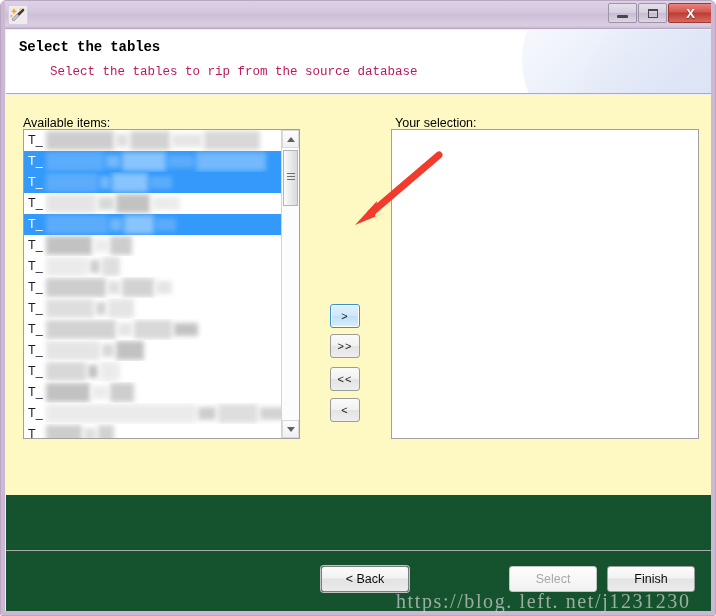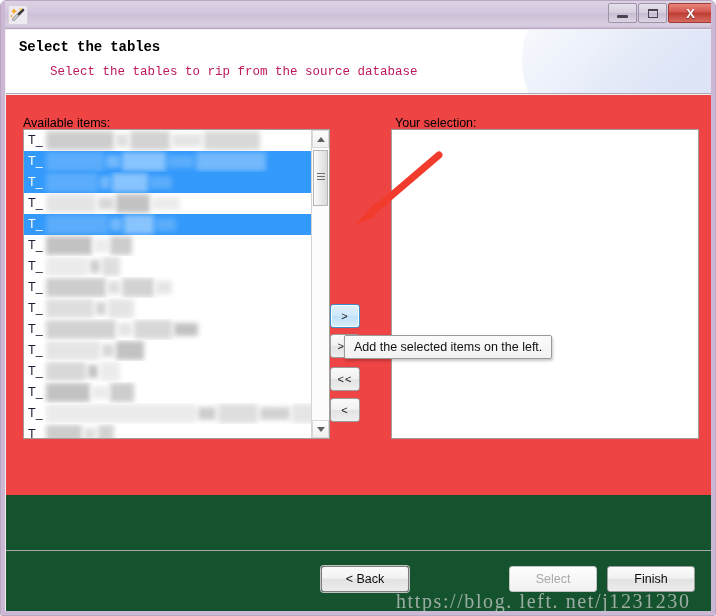--- a/index.html
+++ b/index.html
@@ -155,42 +155,42 @@
     color: #be185d;
     margin-left: 24px;
   }
 
   
   .body-area {
     position: absolute;
     left: 5px; top: 94px;
     width: 706px;
     height: 400px;
-    background: #ef4444;
+    background: #fef9c3;
   }
 
   .label {
     position: absolute;
     font-size: 12.5px;
     color: #000000;
   }
   .label.avail { left: 17px; top: 21px; }
   .label.sel   { left: 389px; top: 21px; }
 
   
   .listbox {
     position: absolute;
     background: #ffffff;
     border: 1px solid #a0a0a0;
     box-sizing: border-box;
     overflow: hidden;
   }
   .listbox.available {
     left: 17px; top: 34px;
-    width: 307px; height: 310px;
+    width: 277px; height: 310px;
   }
   .listbox.selection {
     left: 385px; top: 34px;
     width: 308px; height: 310px;
   }
 
   .list-inner {
     position: absolute;
     left: 0; top: 0;
     right: 18px; bottom: 0;
@@ -464,21 +464,20 @@
       <div class="xfer-btn b2">
         <span>&gt;&gt;</span>
       </div>
       <div class="xfer-btn b3">
         <span>&lt;&lt;</span>
       </div>
       <div class="xfer-btn b4">
         <span>&lt;</span>
       </div>
 
-      <div class="tooltip">Add the selected items on the left.</div>
 
     </div>
 
     <svg class="red-arrow" viewBox="0 0 110 85">
       <path d="M98 4 L30 62" stroke="#f03b2d" stroke-width="7" stroke-linecap="round"></path>
       <path d="M98 4 L84 12 L92 20 Z" fill="#f03b2d" opacity="0"></path>
       <path d="M14 74 L36 50 L34 66 L48 60 Z" fill="#f03b2d"></path>
     </svg>
 
     <div class="footer">

